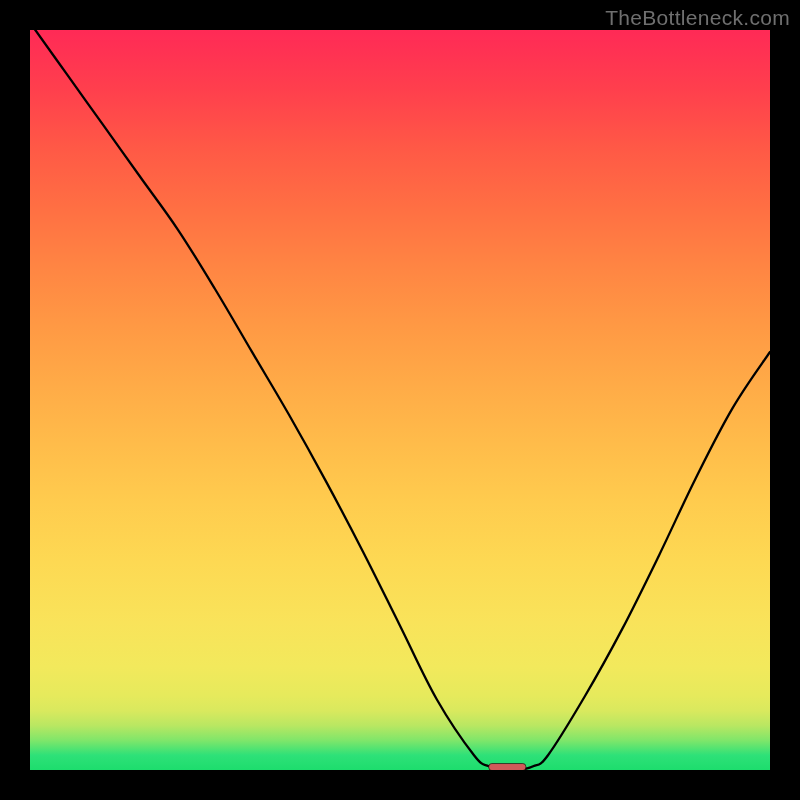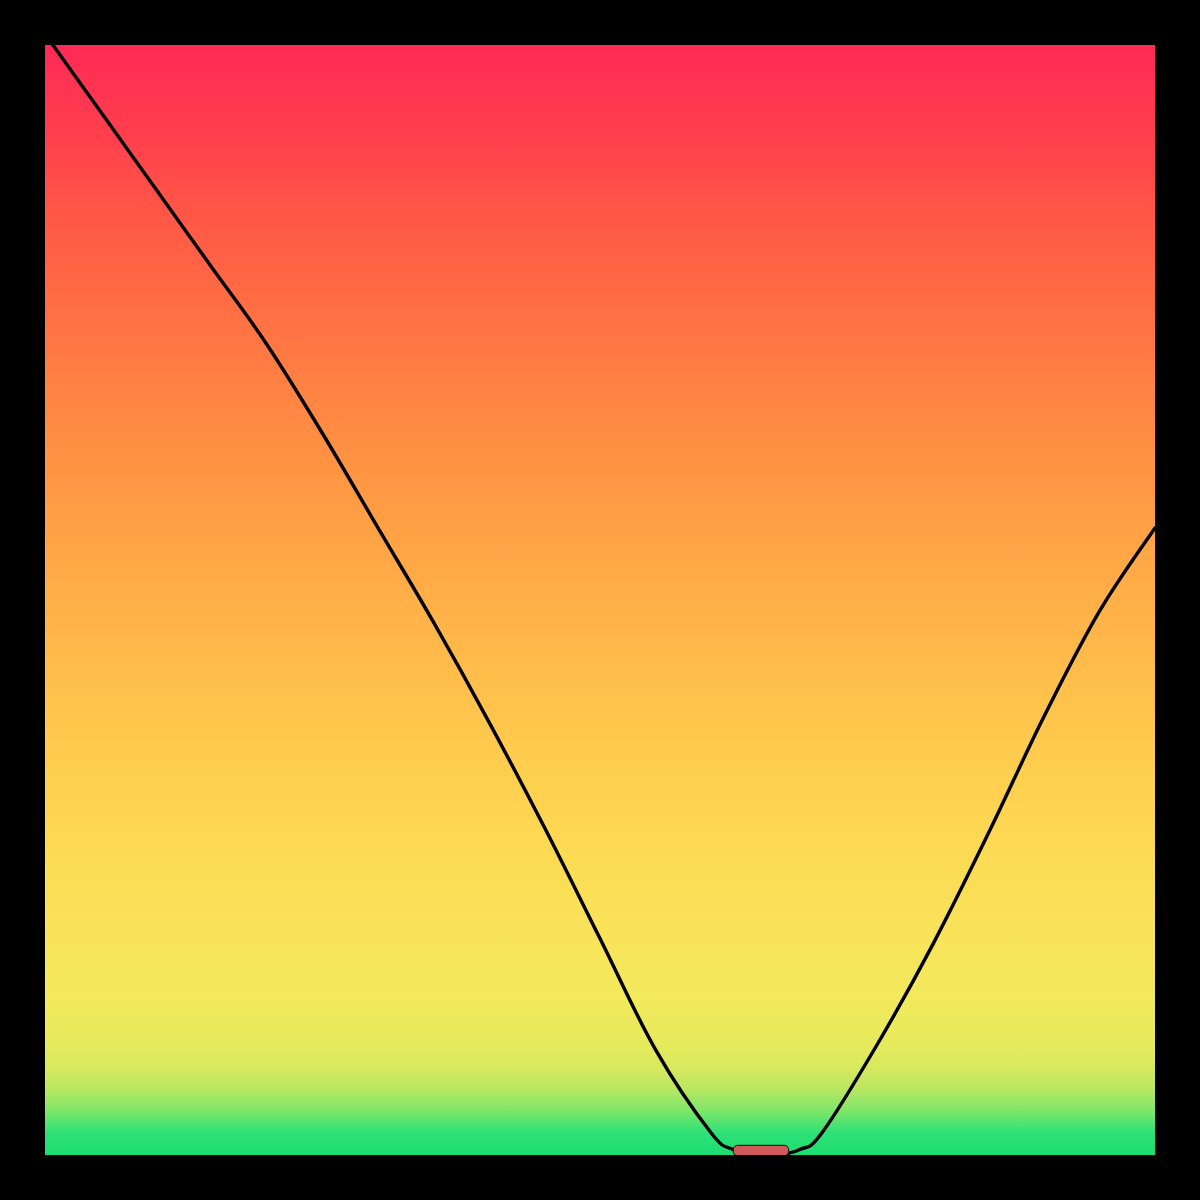--- a/index.html
+++ b/index.html
@@ -74,20 +74,21 @@
     fill: #d05a5a;
     stroke: #000;
     stroke-width: 0.6;
   }
 </style>
 </head>
 <body>
 
 <div class="frame">
 
+  <div class="watermark">TheBottleneck.com</div>
 
   <div class="plot-bg"></div>
 
   <svg class="svg-layer" viewBox="0 0 740 740" preserveAspectRatio="none">
     <path id="curve-path" class="curve" d="M 0.00 -7.40 C 6.66 1.92, 23.68 25.75, 37.00 44.40 C 50.32 63.05, 60.68 77.55, 74.00 96.20 C 87.32 114.85, 97.68 129.35, 111.00 148.00 C 124.32 166.65, 134.68 179.82, 148.00 199.80 C 161.32 219.78, 171.68 237.02, 185.00 259.00 C 198.32 280.98, 208.68 299.26, 222.00 321.90 C 235.32 344.54, 245.68 361.49, 259.00 384.80 C 272.32 408.11, 282.68 426.76, 296.00 451.40 C 309.32 476.04, 319.68 495.73, 333.00 521.70 C 346.32 547.67, 356.68 569.06, 370.00 595.70 C 383.32 622.34, 393.68 646.39, 407.00 669.70 C 420.32 693.01, 434.68 713.21, 444.00 725.20 C 453.32 737.19, 453.47 733.64, 458.80 736.30 C 464.13 738.96, 468.27 739.33, 473.60 740.00 C 478.93 740.67, 483.07 740.67, 488.40 740.00 C 493.73 739.33, 497.87 738.96, 503.20 736.30 C 508.53 733.64, 508.68 737.85, 518.00 725.20 C 527.32 712.55, 541.68 688.64, 555.00 666.00 C 568.32 643.36, 578.68 624.71, 592.00 599.40 C 605.32 574.09, 615.68 552.71, 629.00 525.40 C 642.32 498.09, 652.68 474.34, 666.00 447.70 C 679.32 421.06, 689.68 400.04, 703.00 377.40 C 716.32 354.76, 733.34 331.89, 740.00 321.90"></path>
     <rect id="marker-rect" class="marker" rx="3" ry="3" x="458.80" width="37.00" y="733.54" height="7"></rect>
   </svg>
 
 </div>
 

